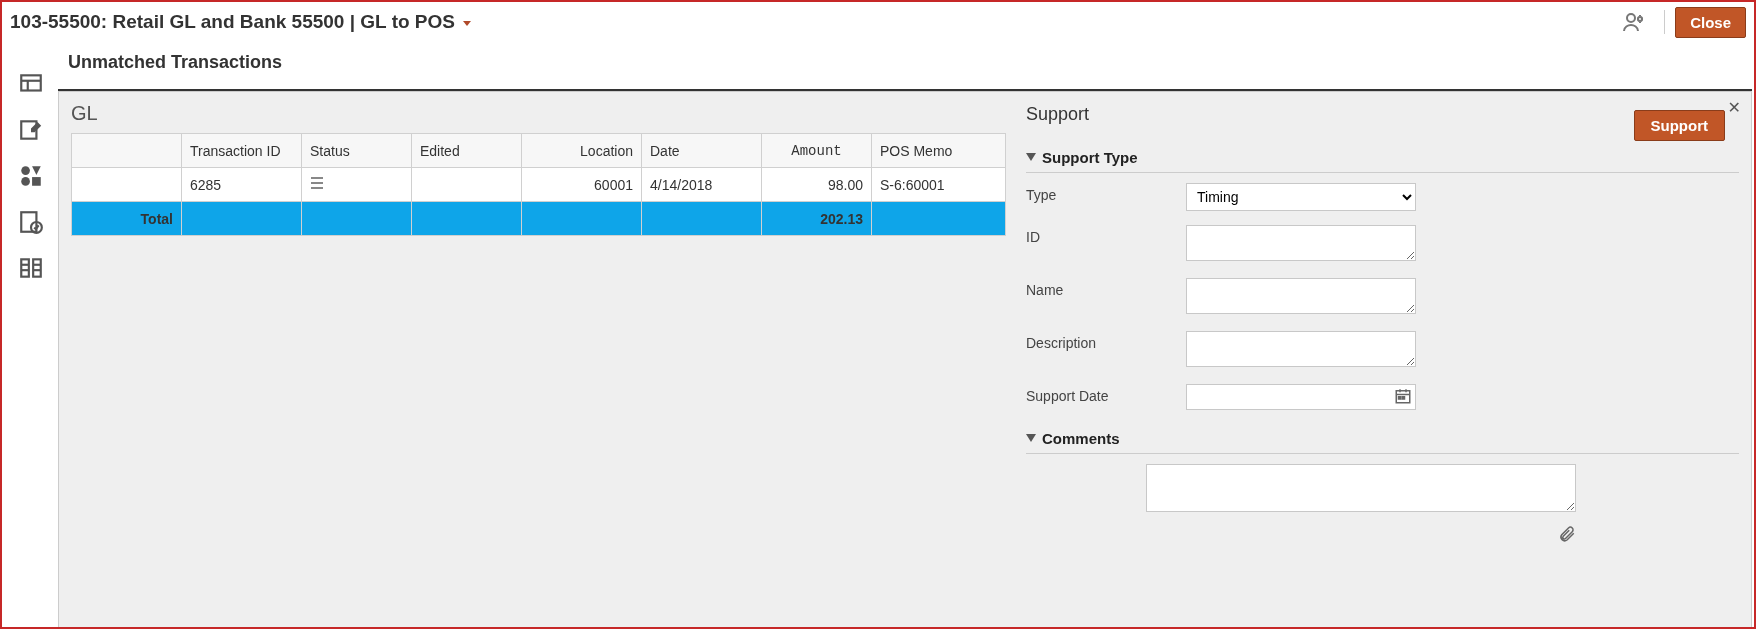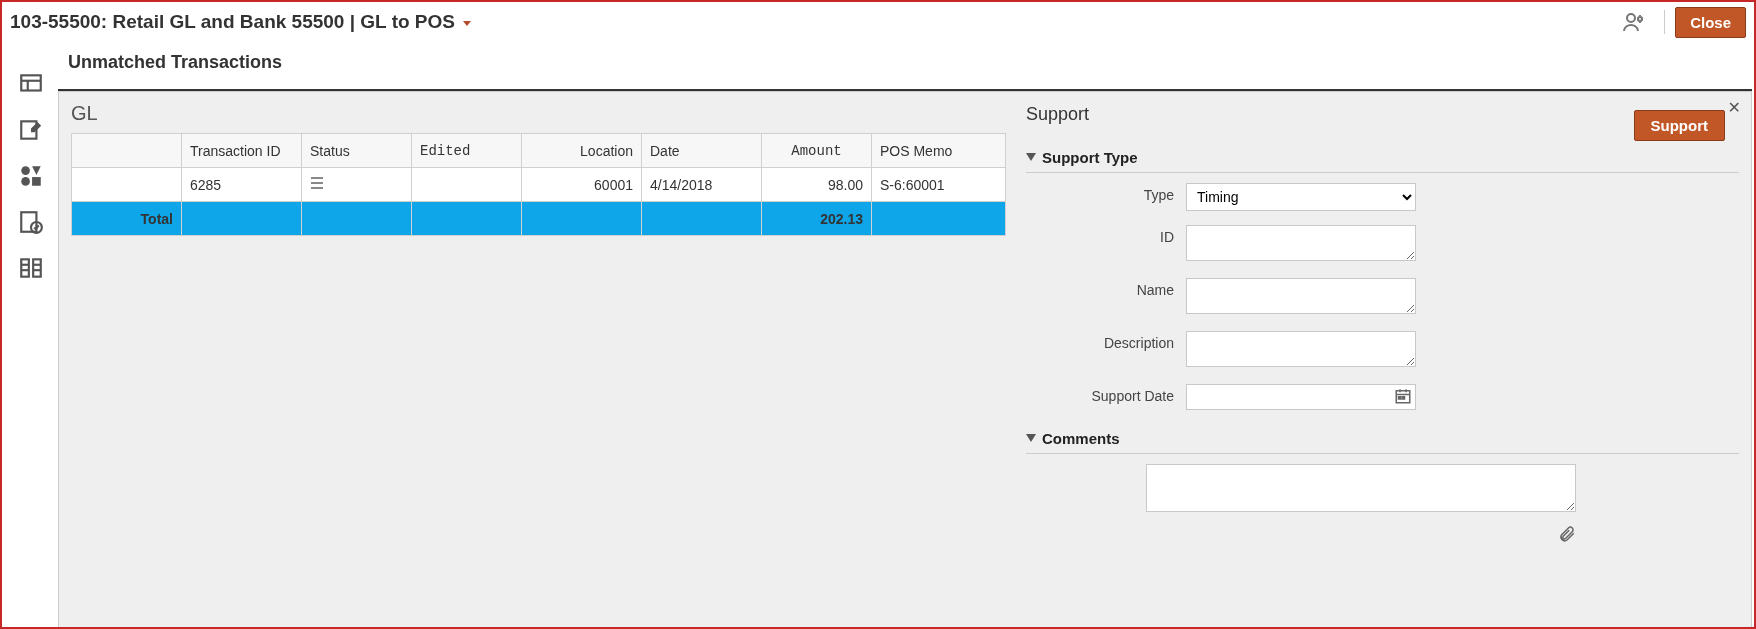--- a/index.html
+++ b/index.html
@@ -36,36 +36,36 @@
   .right-col { flex:1; padding-left: 20px; }
 
   .gl-label { font-size: 20px; color:#555; margin-bottom: 8px; }
 
   table.gl { width: 100%; border-collapse: collapse; background:#fff; }
   table.gl th, table.gl td { border: 1px solid #d0d0d0; padding: 6px 8px; height: 34px; font-size: 14px; text-align:left; }
   table.gl th { background: #f7f7f7; font-weight: normal; color:#333; }
   table.gl .col-blank { width: 110px; }
   table.gl .col-txid { width: 120px; }
   table.gl .col-status { width: 110px; text-align:left; }
-  table.gl .col-edited { width: 110px; font-family: Liberation Mono, monospace; }
+  table.gl .col-edited { width: 110px; }
   table.gl .col-loc { width: 120px; text-align:right; }
   table.gl .col-date { width: 120px; }
   table.gl .col-amount { width: 110px; text-align:center;font-family:Liberation Mono, monospace; }
   table.gl .col-memo { }
   table.gl td.num { text-align:right; }
   table.gl tr.total td { font-weight:bold; background:#0ea5e9; }
 
   .status-icon svg { width:16px; height:16px; color:#888; }
 
   .support-heading { font-size: 18px; color:#333; margin: 2px 0 18px; }
   .section-hdr { display:flex; align-items:center; font-weight:bold; font-size:15px; color:#222; border-bottom:1px solid #ccc; padding: 6px 0; margin-bottom: 10px; }
   .section-hdr .tri { margin-right:6px; }
 
   .form-row { display:flex; align-items:flex-start; margin-bottom: 14px; }
-  .form-row label { width: 160px; text-align:right; padding-right: 12px; padding-top:4px; color:#444; }
+  .form-row label { width: 160px; padding-right: 12px; padding-top:4px; color:#444; }
   .form-row .field { width: 230px; border-radius: 11px; }
   .form-row select, .form-row input[type=text], .form-row textarea {
     width: 100%; border:1px solid #c8c8c8; background:#fff; padding:4px 6px; font-family:inherit; font-size:14px;
   }
   .form-row textarea { resize: both; height: 36px; }
   .form-row .date-wrap { position:relative; }
   .form-row .date-wrap input { padding-right: 28px; height:26px; }
   .cal-icon { position:absolute; right:4px; top:3px; color:#666; cursor:pointer; }
 
   .comments-box { margin-left: 120px; width: 430px; height: 48px; border:1px solid #c8c8c8; background:#fff; }

